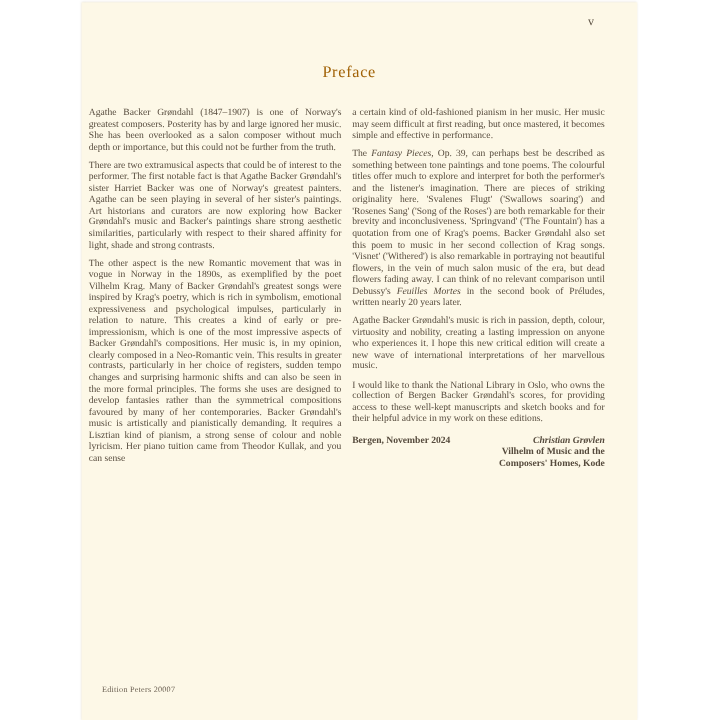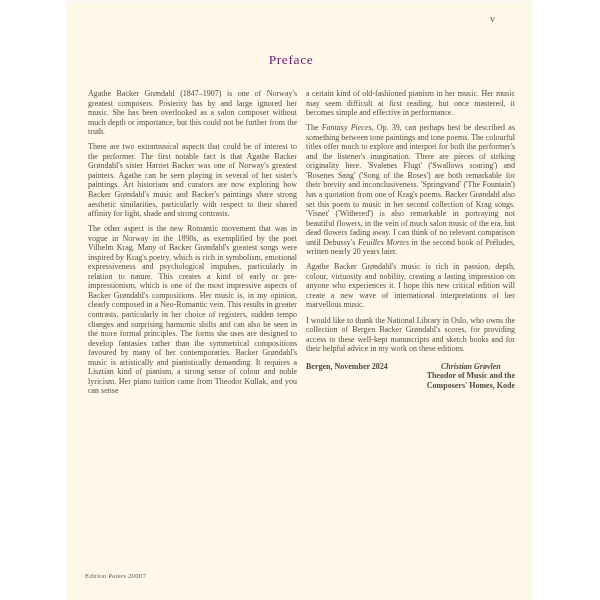--- a/index.html
+++ b/index.html
@@ -27,37 +27,37 @@
     top: 11px; right: 36px;
     font-size: 10px;
     color: #5d5244;
   }
   .title {
     font-weight: normal;
     font-size: 13.5px;
     letter-spacing: 0.6px;
     text-align: center;
     margin: 50px 17px 0 0;
-    color: #701a75;
+    color: #a16207;
   }
   .cols {
     display: flex;
     gap: 9px;
-    padding: 0 16px 0 20px;
+    padding: 0 16px 0 6px;
     margin-top: 21px;
   }
   .col { width: 210.5px; }
   .para {
     margin: 0 0 5.5px 0;
     font-size: 8px;
     line-height: 9.55px;
     text-align: justify;
     text-justify: inter-word;
   }
-  .it { font-style: italic; text-align: center; }
+  .it { font-style: italic; }
   .signoff {
     display: flex;
     justify-content: space-between;
     align-items: flex-start;
     font-size: 8px;
     line-height: 9.55px;
     margin-top: 8px;
     font-weight: bold;
   }
   .sig {
@@ -97,21 +97,21 @@
             <p class="para"><span>a certain kind of old-fashioned pianism in her music. Her music may seem difficult at first reading, but once mastered, it becomes simple and effective in performance.</span></p>
             <p class="para"><span>The </span><span class="it">Fantasy Pieces</span><span>, Op. 39, can perhaps best be described as something between tone paintings and tone poems. The colourful titles offer much to explore and interpret for both the performer's and the listener's imagination. There are pieces of striking originality here. 'Svalenes Flugt' ('Swallows soaring') and 'Rosenes Sang' ('Song of the Roses') are both remarkable for their brevity and inconclusiveness. 'Springvand' ('The Fountain') has a quotation from one of Krag's poems. Backer Grøndahl also set this poem to music in her second collection of Krag songs. 'Visnet' ('Withered') is also remarkable in portraying not beautiful flowers, in the vein of much salon music of the era, but dead flowers fading away. I can think of no relevant comparison until Debussy's </span><span class="it">Feuilles Mortes</span><span> in the second book of Préludes, written nearly 20 years later.</span></p>
             <p class="para"><span>Agathe Backer Grøndahl's music is rich in passion, depth, colour, virtuosity and nobility, creating a lasting impression on anyone who experiences it. I hope this new critical edition will create a new wave of international interpretations of her marvellous music.</span></p>
             <p class="para"><span>I would like to thank the National Library in Oslo, who owns the collection of Bergen Backer Grøndahl's scores, for providing access to these well-kept manuscripts and sketch books and for their helpful advice in my work on these editions.</span></p>
           </div>
 
         <div class="signoff">
           <span>Bergen, November 2024</span>
           <span class="sig">
             <span class="it">Christian Grøvlen</span>
-            <span>Theodor of Music and the</span>
+            <span>Vilhelm of Music and the</span>
             <span>Composers' Homes, Kode</span>
           </span>
         </div>
       </div>
     </div>
 
     <div class="footer">Edition Peters 20007</div>
   </div>
 </div>
 

